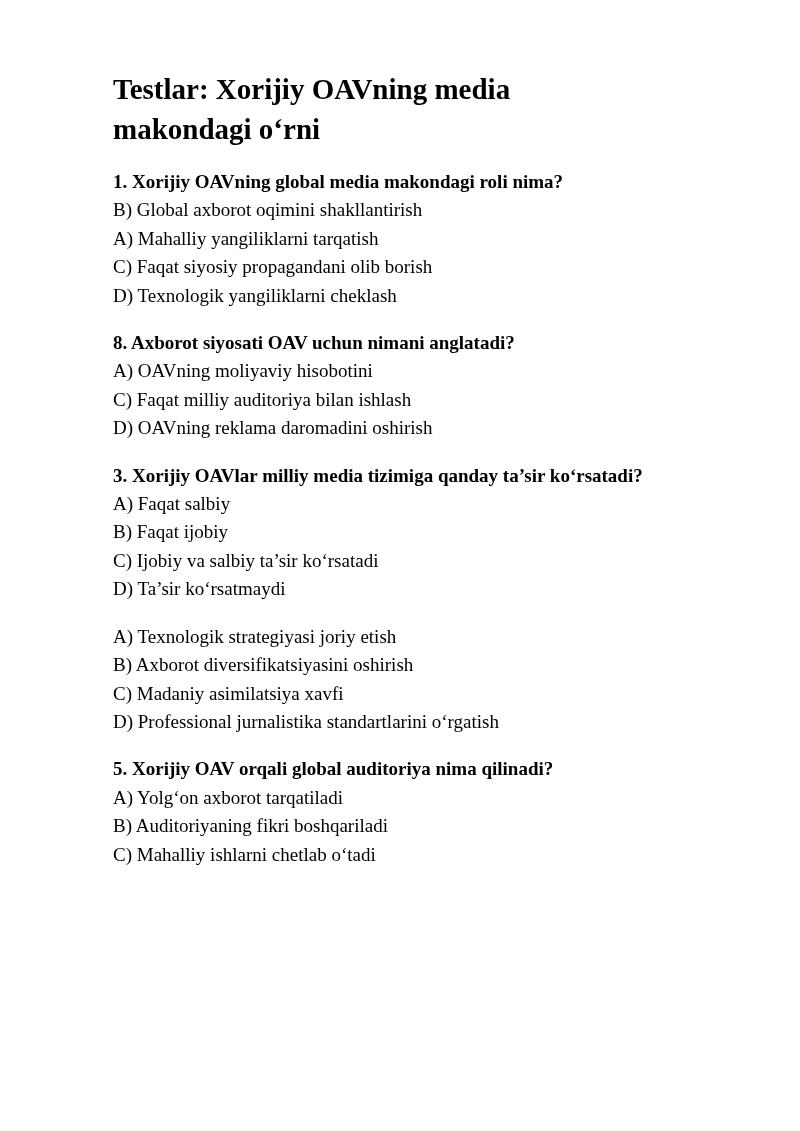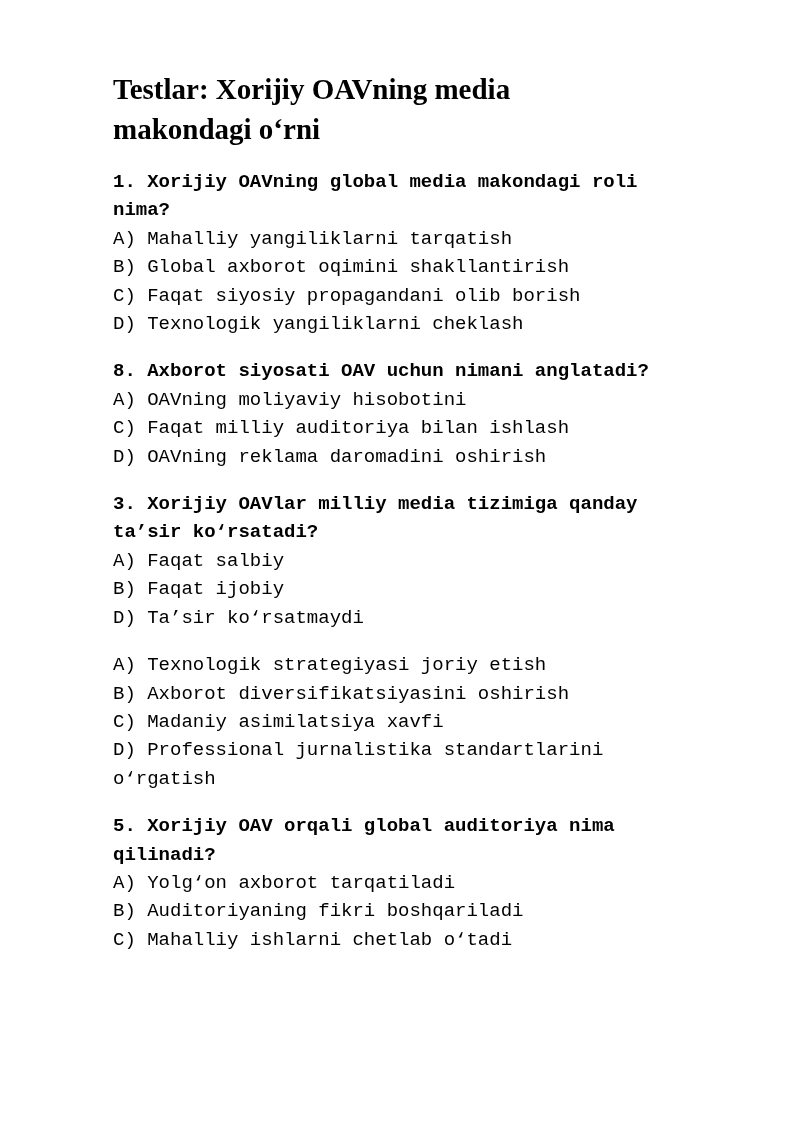--- a/index.html
+++ b/index.html
@@ -25,56 +25,56 @@
     font-size: 29px;
     line-height: 40px;
     font-weight: bold;
     margin: 0 0 19px 0;
     letter-spacing: 0;
   }
   .question {
     font-size: 19px;
     line-height: 28.4px;
     margin: 0 0 19px 0;
-    font-family: Liberation Mono, monospace;
   }
   .q-prompt {
     display: block;
     font-weight: bold;
   }
   .q-option {
     display: block;
     font-weight: normal;
   }
 </style>
 </head>
 <body>
 
 <div class="page">
   <h1 class="doc-title">Testlar: Xorijiy OAVning media makondagi o‘rni</h1>
   <div id="questions">
   <p class="question">
     <span class="q-prompt">1. Xorijiy OAVning global media makondagi roli nima?</span>
-  <span class="q-option">A) Mahalliy yangiliklarni tarqatish</span>
-        <span class="q-option">B) Global axborot oqimini shakllantirish</span>
+  <span class="q-option">B) Global axborot oqimini shakllantirish</span>
+        <span class="q-option">A) Mahalliy yangiliklarni tarqatish</span>
         <span class="q-option">C) Faqat siyosiy propagandani olib borish</span>
         <span class="q-option">D) Texnologik yangiliklarni cheklash</span>
       </p>
 
   <p class="question">
     <span class="q-prompt">8. Axborot siyosati OAV uchun nimani anglatadi?</span>
   <span class="q-option">A) OAVning moliyaviy hisobotini</span>
         <span class="q-option">C) Faqat milliy auditoriya bilan ishlash</span>
         <span class="q-option">D) OAVning reklama daromadini oshirish</span>
       </p>
 
   <p class="question">
     <span class="q-prompt">3. Xorijiy OAVlar milliy media tizimiga qanday ta’sir ko‘rsatadi?</span>
   <span class="q-option">A) Faqat salbiy</span>
         <span class="q-option">B) Faqat ijobiy</span>
+        <span class="q-option">C) Ijobiy va salbiy ta’sir ko‘rsatadi</span>
         <span class="q-option">D) Ta’sir ko‘rsatmaydi</span>
       </p>
 
   <p class="question">
   <span class="q-option">A) Texnologik strategiyasi joriy etish</span>
         <span class="q-option">B) Axborot diversifikatsiyasini oshirish</span>
         <span class="q-option">C) Madaniy asimilatsiya xavfi</span>
         <span class="q-option">D) Professional jurnalistika standartlarini o‘rgatish</span>
       </p>
 

